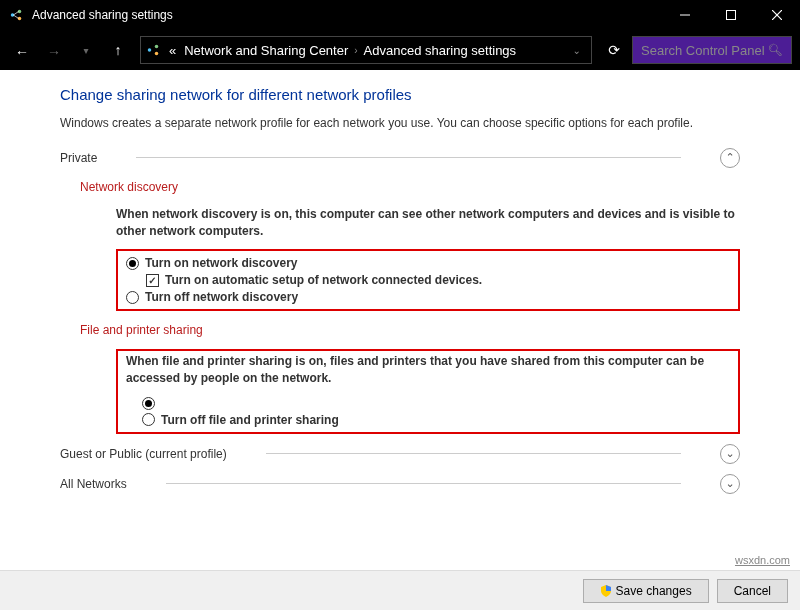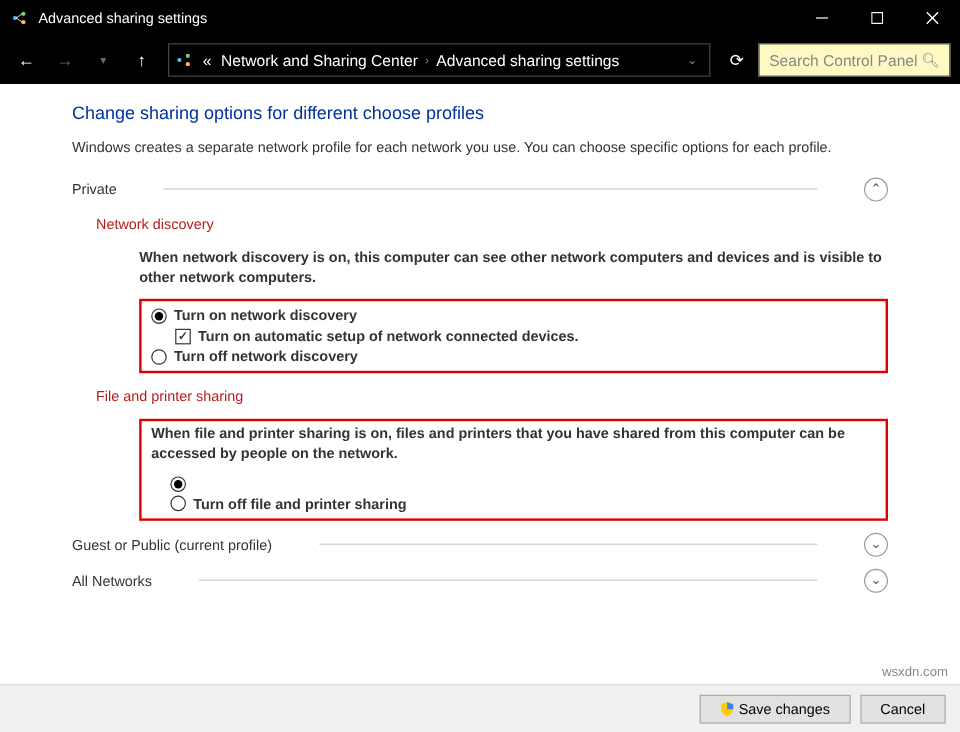--- a/index.html
+++ b/index.html
@@ -12,21 +12,21 @@
     .navbar { background: #000; height: 40px; display: flex; align-items: center; padding: 0 8px; gap: 4px; }
     .nav-btn { width: 28px; height: 28px; display: flex; align-items: center; justify-content: center; color: #fff; font-size: 14px; }
     .nav-btn.disabled { color: #666; }
     .addressbar { flex: 1; display: flex; align-items: center; background: #000; color: #fff; font-size: 13px; height: 28px; padding: 0 4px; border: 1px solid #444; margin: 0 4px; }
     .addressbar .crumb-icon { width: 16px; height: 16px; margin-right: 4px; display: flex; align-items: center; justify-content: center; font-size: 12px; }
     .addressbar .crumb { padding: 0 4px; }
     .addressbar .chev { color: #888; padding: 0 2px; font-size: 10px; }
     .addressbar .spacer { flex: 1; }
     .addr-drop { color: #888; padding: 0 6px; font-size: 10px; }
     .refresh { color: #fff; width: 28px; display: flex; align-items: center; justify-content: center; font-size: 14px; }
-    .searchbox { width: 160px; height: 28px; border: 1px solid #444; display: flex; align-items: center; padding: 0 8px; color: #888; font-size: 13px; background: #fef9c3; }
+    .searchbox { width: 160px; height: 28px; border: 1px solid #444; display: flex; align-items: center; padding: 0 8px; color: #888; font-size: 13px; background: #4c1d95; }
     .searchbox .sicon { margin-left: auto; font-size: 12px; }
     .content { padding: 16px 0 0 0; height: calc(100% - 110px); overflow: auto; }
     .content-inner { margin: 0 auto; width: 680px; }
     h1 { color: #003399; font-weight: normal; font-size: 15px; margin-bottom: 12px; }
     .intro { font-size: 12px; color: #333; margin-bottom: 16px; line-height: 1.4; }
     .group-hdr { display: flex; align-items: center; font-size: 12px; color: #333; margin: 4px 0 6px 0; gap: 33px; }
     .group-hdr .gh-label { padding-right: 6px; }
     .group-hdr .line { flex: 1; height: 1px; background: #ccc; }
     .chevcircle { width: 20px; height: 20px; border-radius: 50%; border: 1px solid #999; display: flex; align-items: center; justify-content: center; font-size: 11px; color: #555; margin-left: 6px; }
     .sub { margin-left: 20px; }
@@ -36,21 +36,21 @@
     .radio-row { display: flex; align-items: center; font-size: 12px; color: #333; margin: 3px 0; }
     .radio { width: 13px; height: 13px; border-radius: 50%; border: 1px solid #333; margin-right: 6px; display: flex; align-items: center; justify-content: center; flex-shrink: 0; }
     .radio.sel::after { content: ""; width: 7px; height: 7px; background: #000; border-radius: 50%; }
     .check { width: 13px; height: 13px; border: 1px solid #333; margin-right: 6px; display: flex; align-items: center; justify-content: center; font-size: 10px; flex-shrink: 0; }
     .check.sel::after { content: "✓"; }
     .sub-check { margin-left: 20px; }
     .redbox { border: 2px solid #d00; padding: 2px 8px; margin: 4px 0 10px 0; }
     .footer { position: absolute; bottom: 0; left: 0; right: 0; height: 40px; background: #f0f0f0; border-top: 1px solid #ddd; display: flex; align-items: center; justify-content: flex-end; padding: 15px 12px; gap: 8px; }
     .btn { border: 1px solid #adadad; background: #e1e1e1; padding: 4px 16px; font-size: 12px; display: flex; align-items: center; gap: 4px; }
     .shield { width: 12px; height: 12px; }
-    .watermark { position: absolute; bottom: 44px; right: 10px; font-size: 11px; color: #888; }
+    .watermark { position: absolute; bottom: 44px; right: 10px; font-size: 11px; color: #888; text-decoration: underline; }
   </style>
 </head>
 <body>
 
 <div class="titlebar">
   <span class="tb-icon">
     <svg viewBox="0 0 16 16" width="14" height="14">
         <circle cx="4" cy="8" r="2" fill="#4fc3f7"></circle>
         <circle cx="12" cy="4" r="2" fill="#81c784"></circle>
         <circle cx="12" cy="12" r="2" fill="#ffb74d"></circle>
@@ -101,21 +101,21 @@
   </div>
   <div class="refresh">⟳</div>
   <div class="searchbox">
     <span>Search Control Panel</span>
     <span class="sicon">🔍︎</span>
   </div>
 </div>
 
 <div class="content">
   <div class="content-inner">
-    <h1>Change sharing options for different choose profiles</h1>
+    <h1>Change sharing network for different network profiles</h1>
     <p class="intro">Windows creates a separate network profile for each network you use. You can choose specific options for each profile.</p>
 
     <div class="group-hdr">
       <span class="gh-label">Private</span>
       <span class="line"></span>
       <span class="chevcircle">⌃</span>
     </div>
 
     <div class="sub">
       <div class="subtitle">Network discovery</div>

